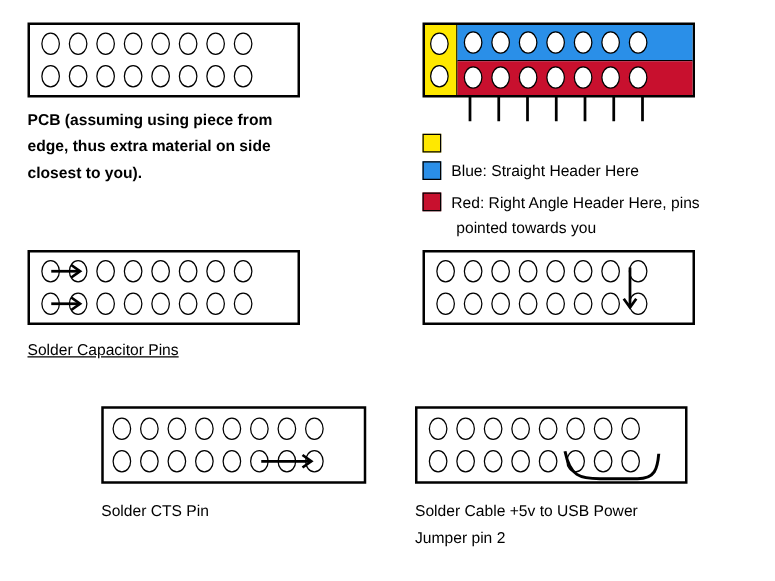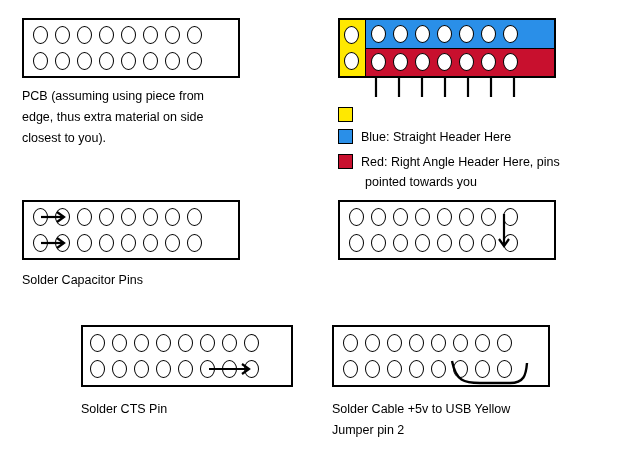--- a/index.html
+++ b/index.html
@@ -96,21 +96,21 @@
       <div class="hole"></div>
       <div class="hole"></div>
       <div class="hole"></div>
       <div class="hole"></div>
       <div class="hole"></div>
       <div class="hole"></div>
       <div class="hole"></div>
       <div class="hole"></div>
     </div>
   </div>
-  <div class="caption" style="width:230px;margin-top:8px;">
+  <div class="caption" style="width:230px;margin-top:8px;font-weight:bold;">
     <div>PCB (assuming using piece from</div>
     <div>edge, thus extra material on side</div>
     <div>closest to you).</div>
   </div>
 </div>
 
 <div class="panel" style="left:338px;top:18px;">
   <div class="cboard" style="width:218px;height:60px;">
     <div class="col-yellow">
       <div style="position:absolute;left:4px;top:6px;">
@@ -200,21 +200,21 @@
     </div>
     <svg class="overlay" width="218" height="60">
       <g stroke="#000" stroke-width="2.2" fill="none">
         <line x1="17" y1="15" x2="40" y2="15"></line>
         <polyline points="33,10 40,15 33,20"></polyline>
         <line x1="17" y1="41" x2="40" y2="41"></line>
         <polyline points="33,36 40,41 33,46"></polyline>
       </g>
     </svg>
   </div>
-  <div class="caption" style="width:240px;margin-top:10px;">
+  <div class="caption" style="width:240px;margin-top:10px;text-decoration:underline;">
     <div>Solder Capacitor Pins</div>
   </div>
 </div>
 
 <div class="panel" style="left:338px;top:200px;">
   <div class="board" style="width:218px;height:60px;">
     <div class="holes" style="left:9px;top:6px;">
       <div class="hole"></div>
       <div class="hole"></div>
       <div class="hole"></div>
@@ -299,16 +299,16 @@
       <div class="hole"></div>
       <div class="hole"></div>
     </div>
     <svg class="overlay" width="218" height="62">
       <g stroke="#000" stroke-width="2.4" fill="none">
         <path d="M118,34 C122,54 130,56 146,56 L176,56 C190,56 192,48 193,36"></path>
       </g>
     </svg>
   </div>
   <div class="caption" style="width:250px;margin-top:12px;">
-    <div>Solder Cable +5v to USB Yellow</div>
+    <div>Solder Cable +5v to USB Power</div>
     <div>Jumper pin 2</div>
   </div>
 </div>
 
 </body></html>

